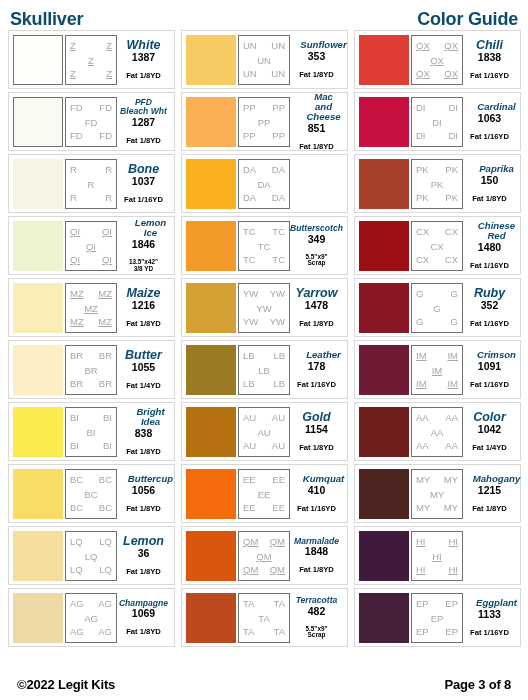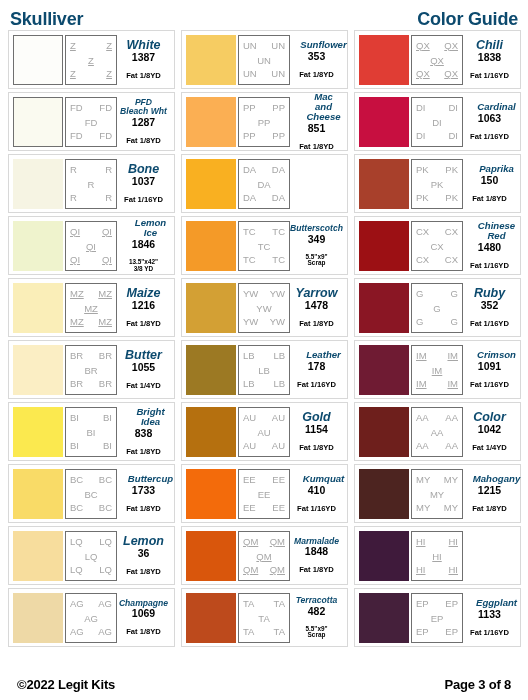--- a/index.html
+++ b/index.html
@@ -260,21 +260,21 @@
           <div class="chip" style="background: rgb(249, 219, 103);"></div>
           <div class="mono">
             <span class="tl">BC</span>
             <span class="tr">BC</span>
             <span class="c">BC</span>
             <span class="bl">BC</span>
             <span class="br">BC</span>
           </div>
           <div class="info">
             <div class="name sm">Buttercup</div>
-            <div class="code">1733</div>
+            <div class="code">1056</div>
             <div class="cut">Fat 1/8YD</div>
           </div>
         </div>
         <div class="card">
           <div class="chip" style="background: rgb(247, 221, 157);"></div>
           <div class="mono">
             <span class="tl">LQ</span>
             <span class="tr">LQ</span>
             <span class="c">LQ</span>
             <span class="bl">LQ</span>

